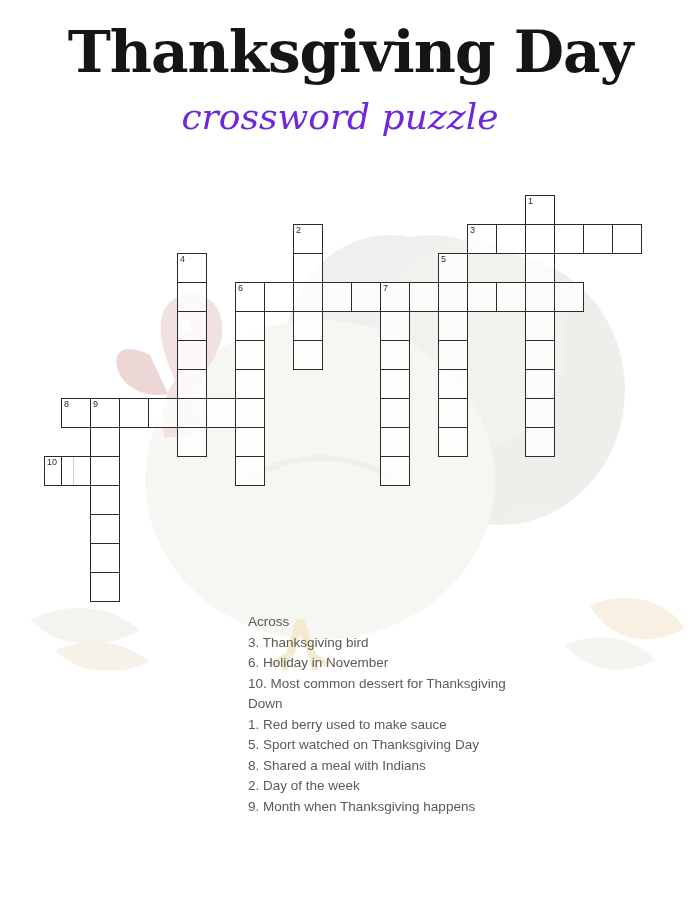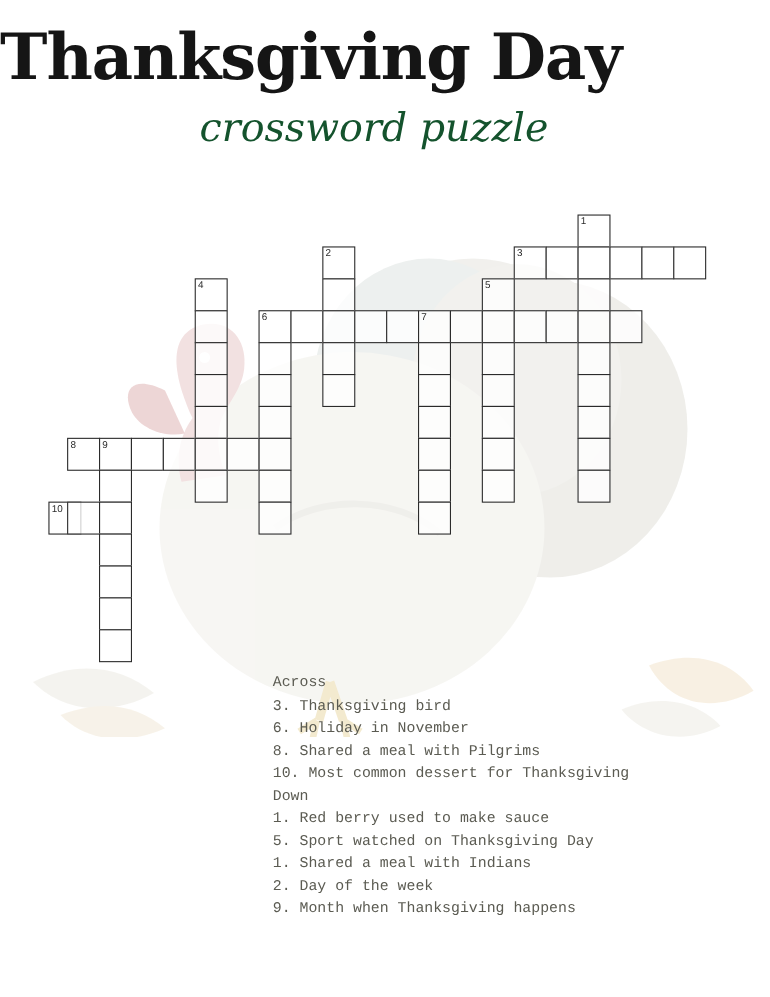--- a/index.html
+++ b/index.html
@@ -19,37 +19,38 @@
     width: 700px;
     height: 906px;
   }
 
   
   .title {
     position: absolute;
     top: 22px;
     left: 0;
     width: 700px;
+    text-align: center;
     font-family: "DejaVu Serif", "Liberation Serif", serif;
     font-weight: bold;
     font-size: 58px;
     letter-spacing: -1px;
     color: #151515;
     line-height: 1.05;
   }
   .subtitle {
     position: absolute;
     top: 96px;
     left: 0;
     width: 680px;
     text-align: center;
     font-family: "DejaVu Serif", "Liberation Serif", serif;
     font-style: italic;
     font-size: 36px;
-    color: #14532d;
+    color: #6d28d9;
   }
 
   
   .art {
     position: absolute;
     top: 150px;
     left: 0;
     width: 700px;
     height: 520px;
     pointer-events: none;
@@ -80,21 +81,21 @@
     line-height: 10px;
     color: #2b2b2b;
   }
 
   
   .clues {
     position: absolute;
     left: 248px;
     top: 612px;
     width: 420px;
-    font-family: Liberation Mono, monospace;
+    font-family: Liberation Sans, sans-serif;
     font-size: 13.5px;
     line-height: 20.5px;
     color: #5b5b52;
   }
   .clues .heading {
     color: #5b5b52;
   }
   .clues .clue {
     white-space: nowrap;
   }
@@ -223,23 +224,22 @@
       <div class="cell" style="left: 58px; top: 290px;"></div>
       <div class="cell" style="left: 58px; top: 319px;"></div>
       <div class="cell" style="left: 58px; top: 348px;"></div>
       <div class="cell" style="left: 58px; top: 377px;"></div>
     </div>
 
   <div class="clues">
     <div class="heading">Across</div>
     <div class="clue">3. Thanksgiving bird</div>
     <div class="clue">6. Holiday in November</div>
-    <div class="clue">8. Shared a meal with Pilgrims</div>
     <div class="clue">10. Most common dessert for Thanksgiving</div>
     <div class="heading">Down</div>
     <div class="clue">1. Red berry used to make sauce</div>
     <div class="clue">5. Sport watched on Thanksgiving Day</div>
-    <div class="clue">1. Shared a meal with Indians</div>
+    <div class="clue">8. Shared a meal with Indians</div>
     <div class="clue">2. Day of the week</div>
     <div class="clue">9. Month when Thanksgiving happens</div>
   </div>
 
 </div>
 
 </body></html>

